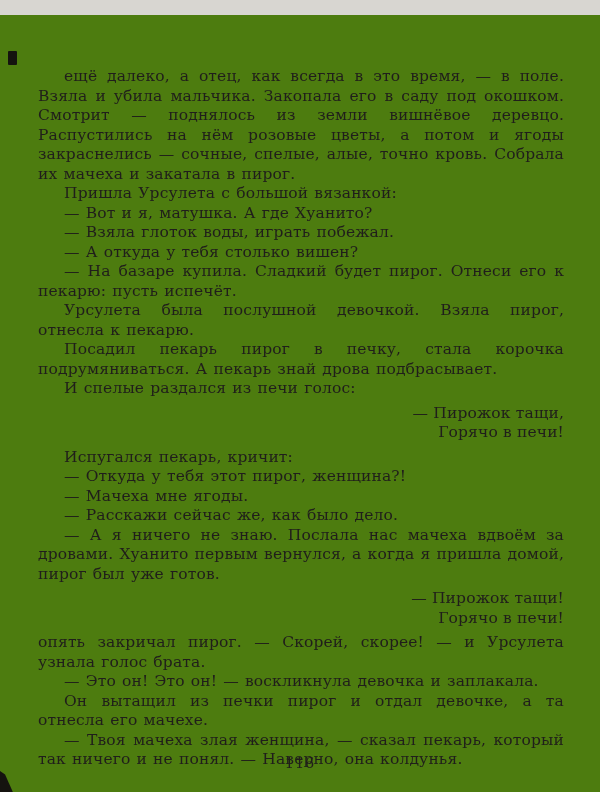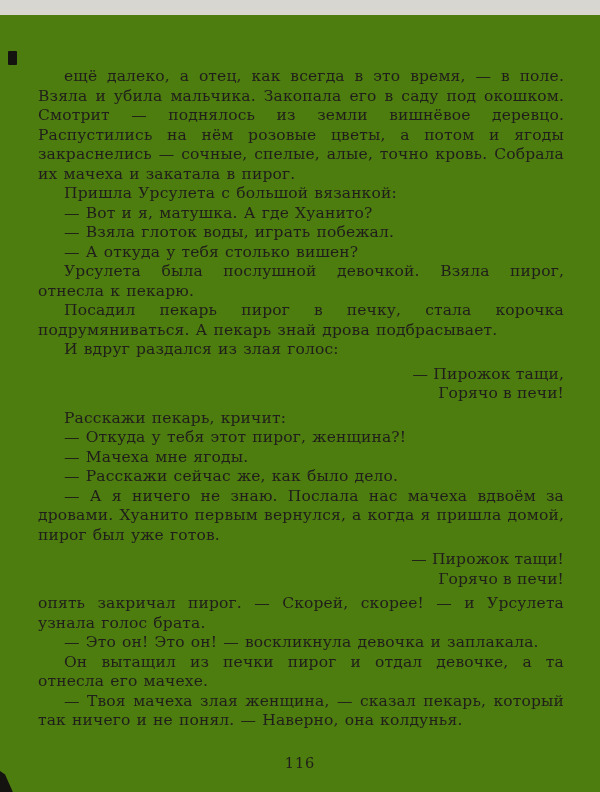--- a/index.html
+++ b/index.html
@@ -81,30 +81,31 @@
 
   <div class="scan-mark-top"></div>
   <div class="scan-mark-bottom"></div>
 
   <div class="text-block">
     <p class="para indent">ещё далеко, а отец, как всегда в это время, — в поле. Взяла и убила мальчика. Закопала его в саду под окошком. Смотрит — поднялось из земли вишнёвое деревцо. Распустились на нём розовые цветы, а потом и ягоды закраснелись — сочные, спелые, алые, точно кровь. Собрала их мачеха и закатала в пирог.</p>
     <p class="para indent">Пришла Урсулета с большой вязанкой:</p>
     <p class="para indent">— Вот и я, матушка. А где Хуанито?</p>
     <p class="para indent">— Взяла глоток воды, играть побежал.</p>
     <p class="para indent">— А откуда у тебя столько вишен?</p>
+    <p class="para indent">— На базаре купила. Сладкий будет пирог. Отнеси его к пекарю: пусть испечёт.</p>
     <p class="para indent">Урсулета была послушной девочкой. Взяла пирог, отнесла к пекарю.</p>
     <p class="para indent">Посадил пекарь пирог в печку, стала корочка подрумяниваться. А пекарь знай дрова подбрасывает.</p>
-    <p class="para indent">И вдруг раздался из злая голос:</p>
+    <p class="para indent">И спелые раздался из печи голос:</p>
 
     <div class="verse">
       <div class="verse-line">— Пирожок тащи,</div>
       <div class="verse-line">Горячо в печи!</div>
     </div>
 
-    <p class="para indent">Расскажи пекарь, кричит:</p>
+    <p class="para indent">Испугался пекарь, кричит:</p>
     <p class="para indent">— Откуда у тебя этот пирог, женщина?!</p>
     <p class="para indent">— Мачеха мне ягоды.</p>
     <p class="para indent">— Расскажи сейчас же, как было дело.</p>
     <p class="para indent">— А я ничего не знаю. Послала нас мачеха вдвоём за дровами. Хуанито первым вернулся, а когда я пришла домой, пирог был уже готов.</p>
 
     <div class="verse">
       <div class="verse-line">— Пирожок тащи!</div>
       <div class="verse-line">Горячо в печи!</div>
     </div>
 

